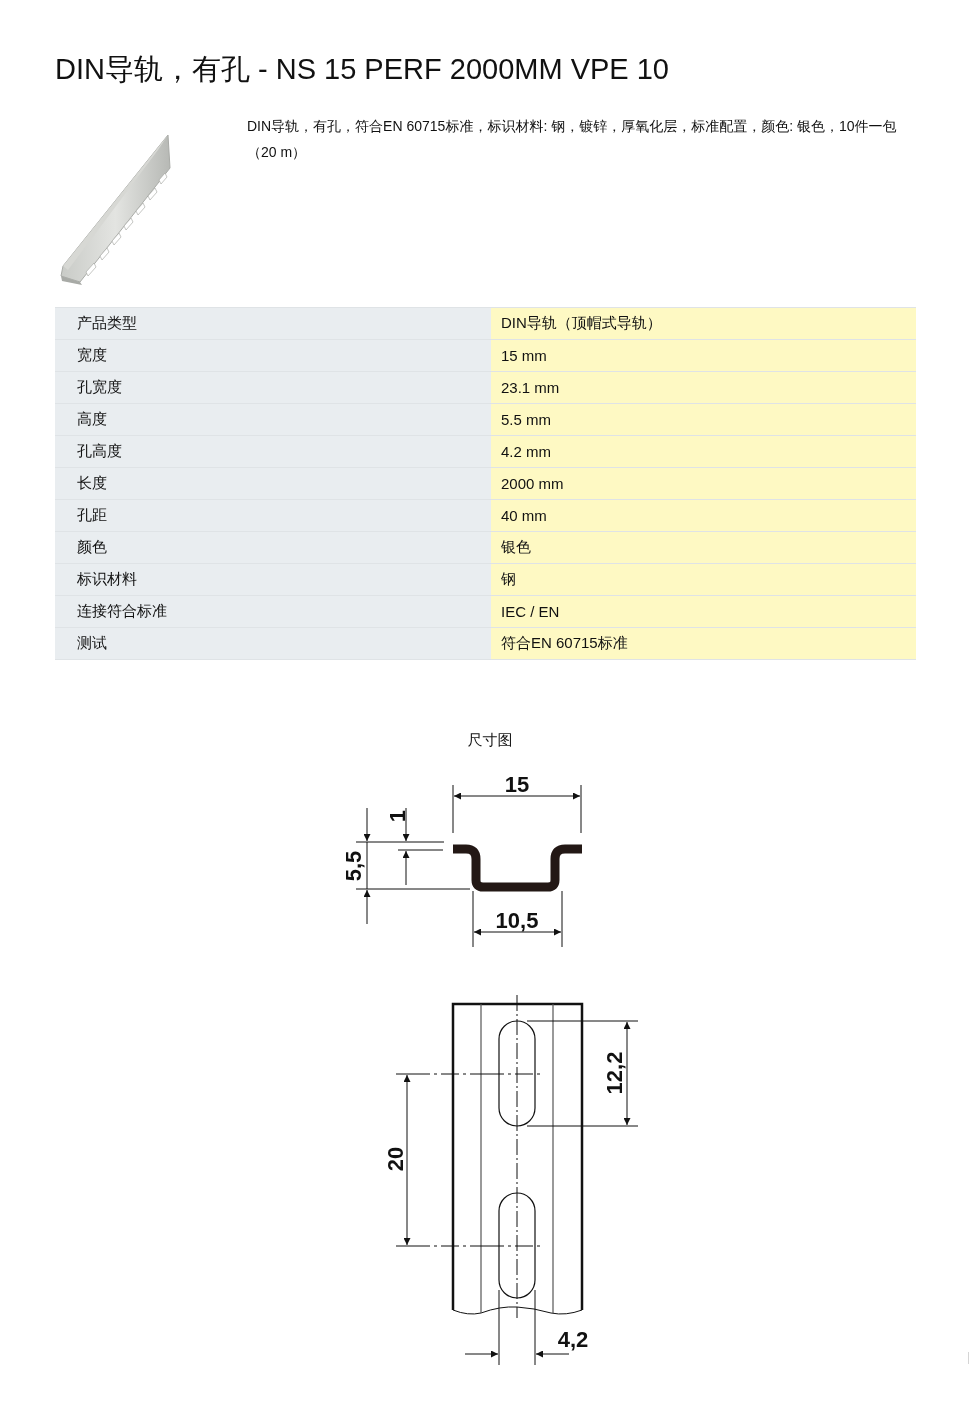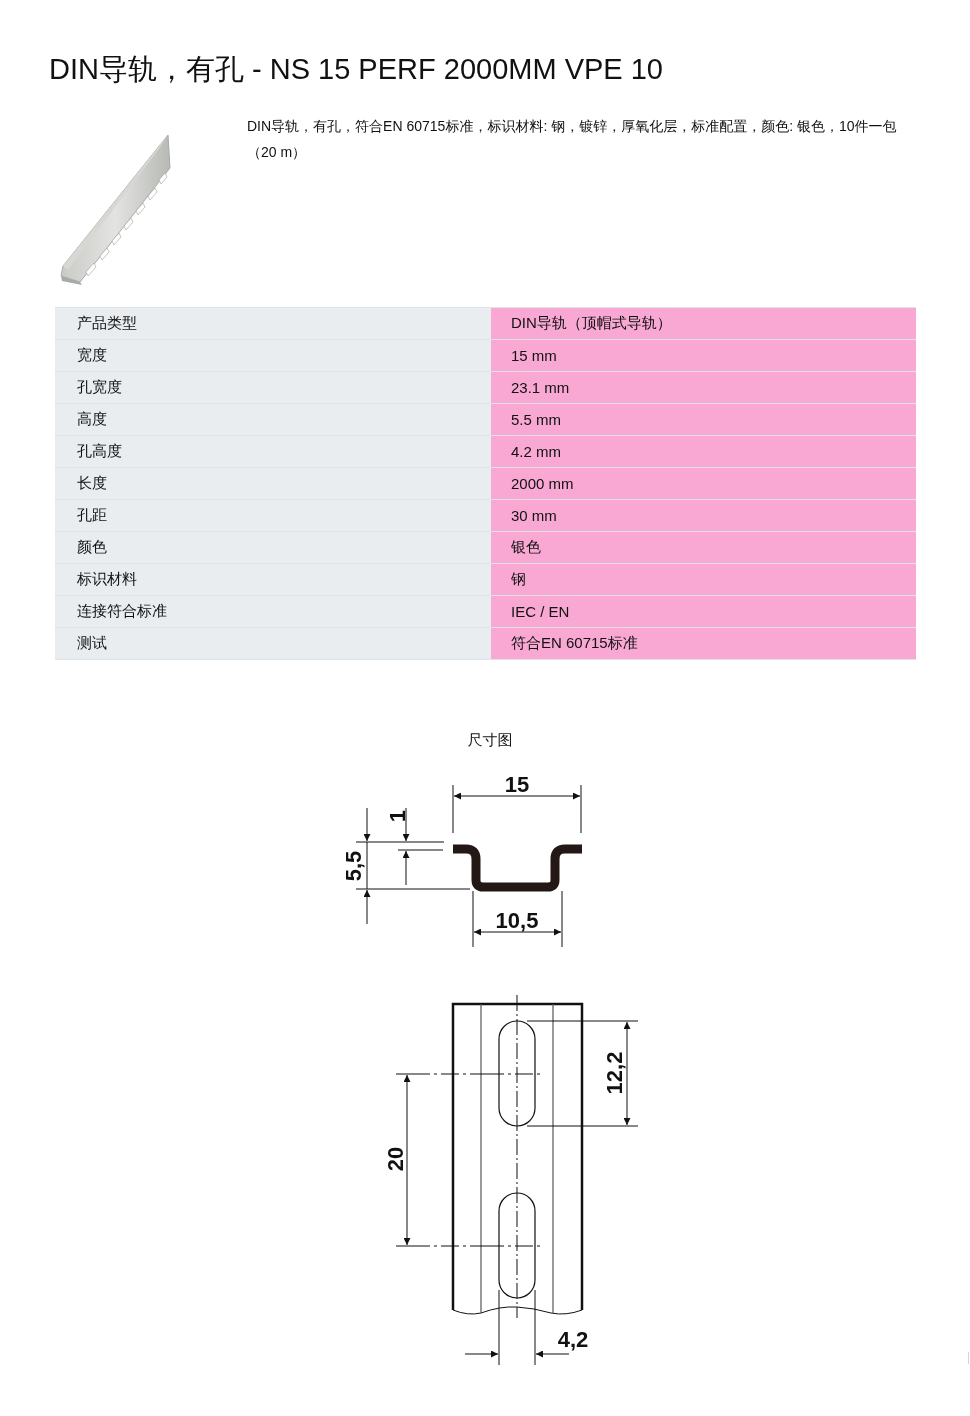--- a/index.html
+++ b/index.html
@@ -1,42 +1,42 @@
 <!DOCTYPE html>
 <html><head>
 <meta charset="utf-8">
 <style>
   html, body { margin: 0; padding: 0; background: #ffffff; }
   body {
     width: 970px; height: 1416px; position: relative; overflow: hidden;
     font-family: "Liberation Sans", "DejaVu Sans", sans-serif; color: #111;
   }
   .title {
-    position: absolute; left: 49px; top: 50px;
+    position: absolute; left: 55px; top: 50px;
     font-size: 29px; font-weight: normal; color: #111; letter-spacing: 0px;
     white-space: nowrap;
   }
   .product-image {
     position: absolute; left: 58px; top: 130px; width: 115px; height: 155px;
   }
   .description {
     position: absolute; left: 247px; top: 113px; width: 670px;
     font-size: 14px; line-height: 26px; color: #111;
   }
   .spec-table {
     position: absolute; left: 55px; top: 307px; width: 861px;
     border-collapse: collapse;
   }
   .spec-table td {
     height: 31px; padding: 0 0 0 22px; font-size: 15px; color: #111;
     border-top: 1.5px solid #dfe3e6; vertical-align: middle;
   }
   .spec-table tr:last-child td { border-bottom: 1.5px solid #dfe3e6; }
   .spec-table td.label { background: #e9edf0; width: 414px; }
-  .spec-table td.value { background: #f9a8d4; padding-left: 20px; }
+  .spec-table td.value { background: #fef9c3; padding-left: 10px; }
   .drawing-caption {
     position: absolute; left: 0; width: 980px; top: 731px; text-align: center;
     font-size: 15px; color: #111;
   }
   .drawing { position: absolute; left: 0; top: 0; }
   .dim-text { font-family: "Liberation Sans", sans-serif; font-weight: bold; font-size: 22px; fill: #111; }
   .edge-mark { position: absolute; left: 968px; top: 1352px; width: 1px; height: 12px; background: #d5d5d5; }
 </style>
 </head>
 <body>
@@ -90,21 +90,21 @@
     <tr>
         <td class="label">孔高度</td>
         <td class="value">4.2 mm</td>
       </tr>
     <tr>
         <td class="label">长度</td>
         <td class="value">2000 mm</td>
       </tr>
     <tr>
         <td class="label">孔距</td>
-        <td class="value">30 mm</td>
+        <td class="value">40 mm</td>
       </tr>
     <tr>
         <td class="label">颜色</td>
         <td class="value">银色</td>
       </tr>
     <tr>
         <td class="label">标识材料</td>
         <td class="value">钢</td>
       </tr>
     <tr>

